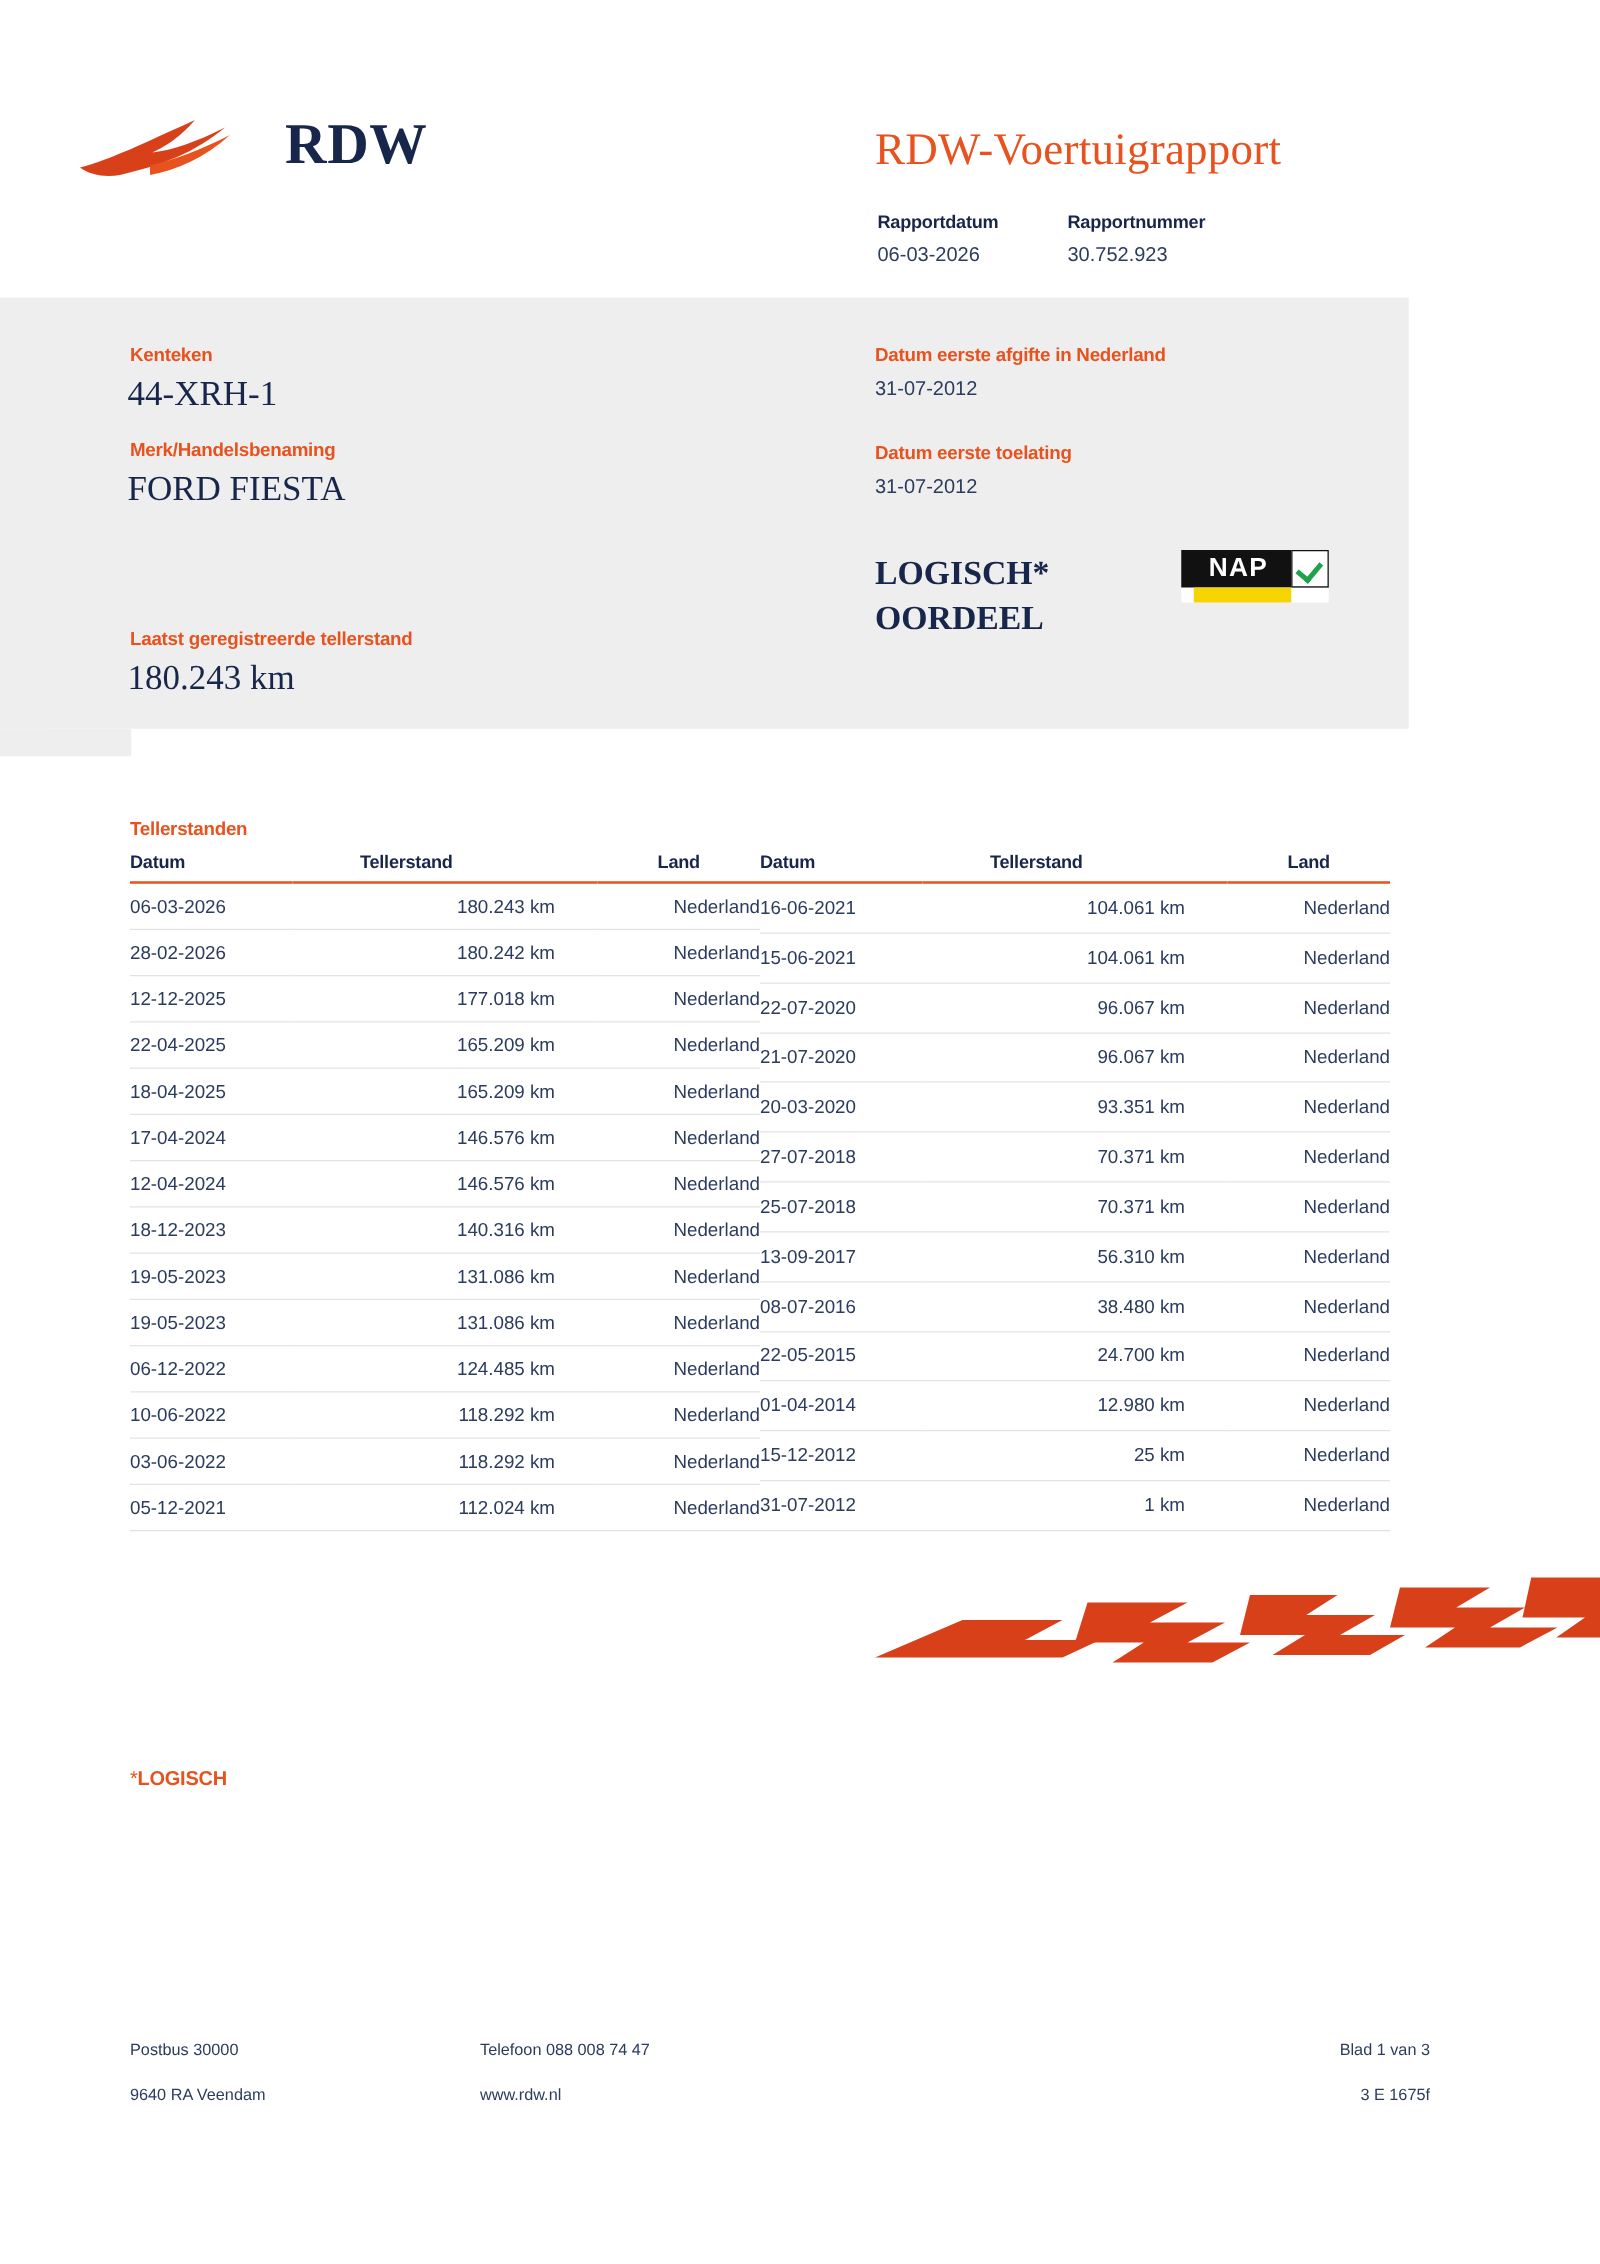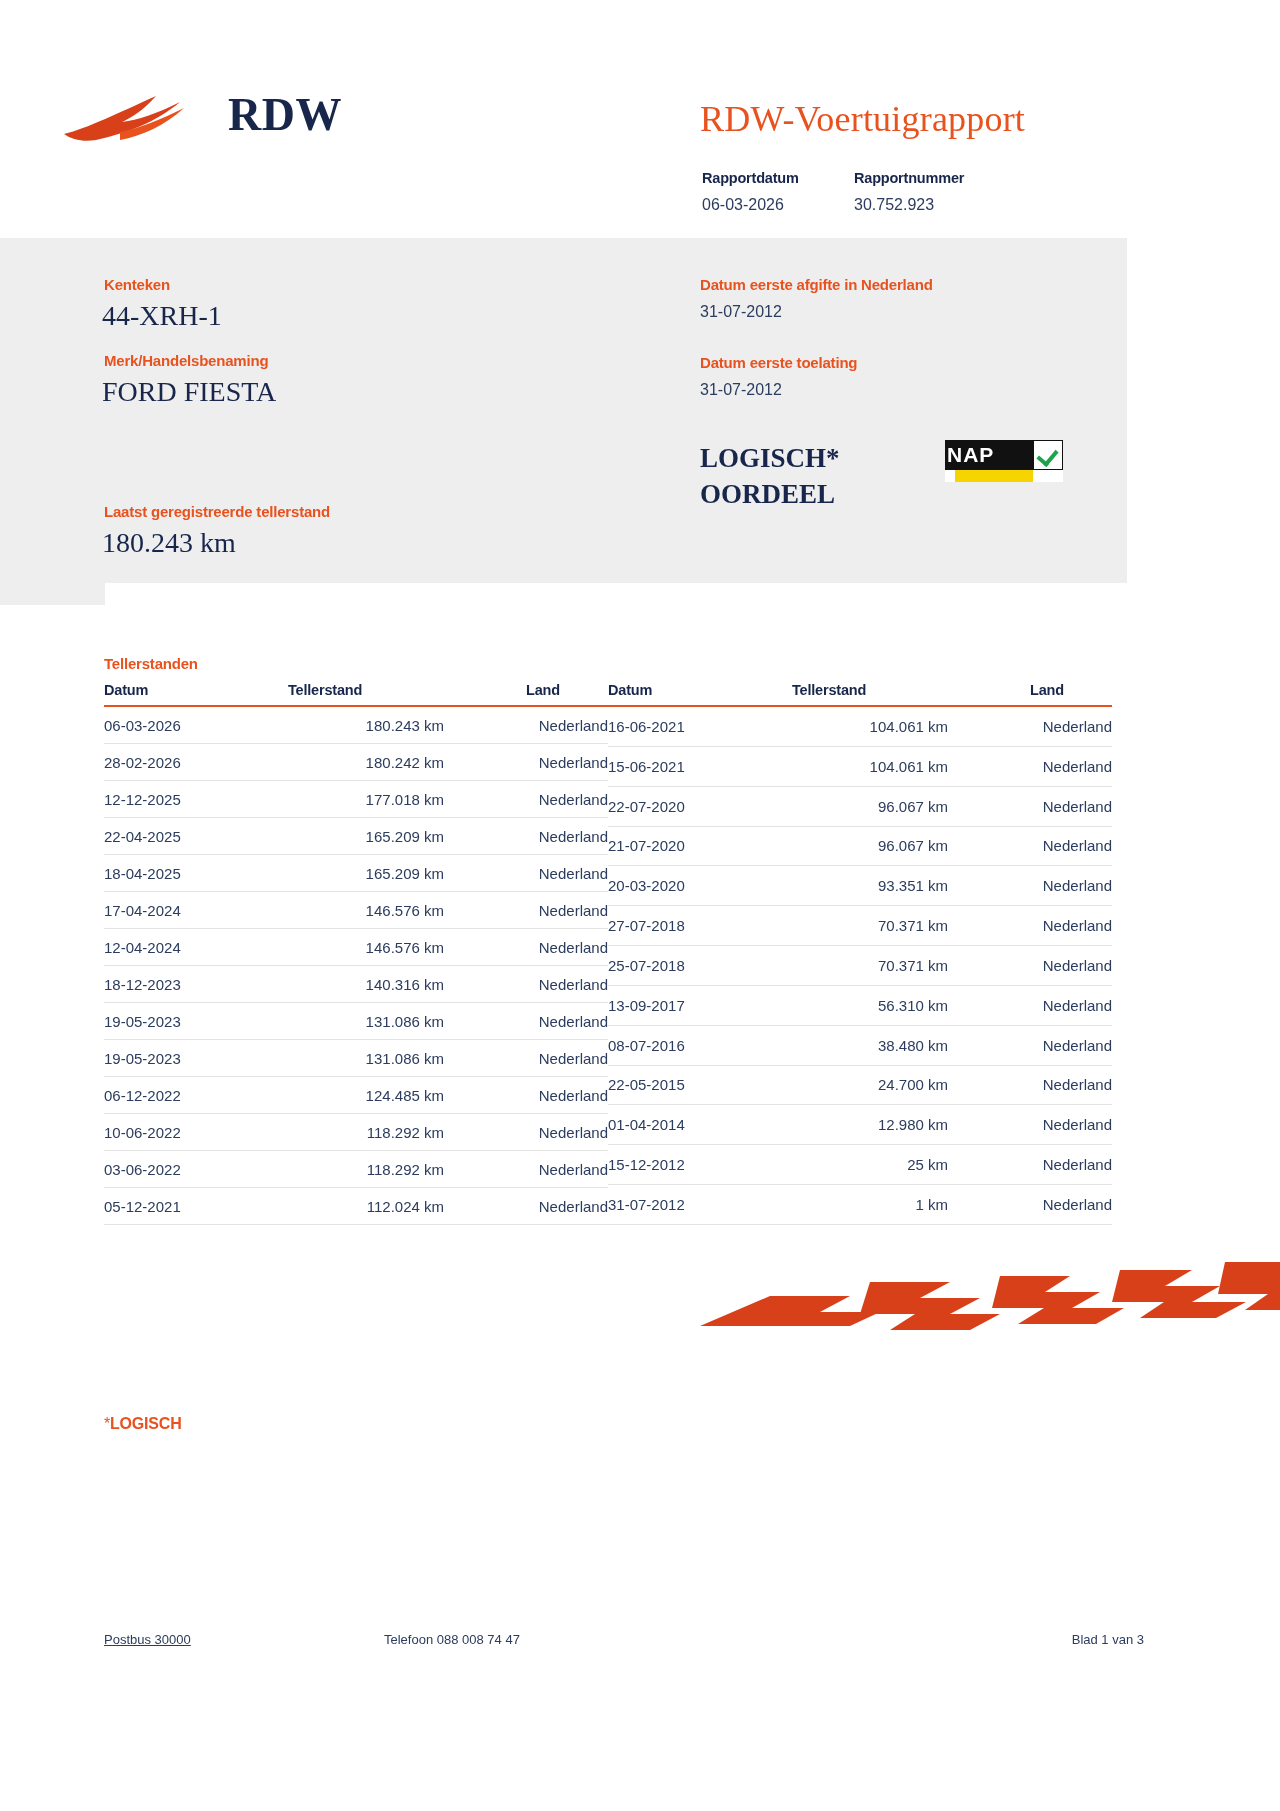--- a/index.html
+++ b/index.html
@@ -151,21 +151,21 @@
     background: #111111;
     display: flex;
     align-items: center;
   }
   .nap-letters span {
     color: #ffffff;
     font-family: "Liberation Sans", sans-serif;
     font-weight: bold;
     font-size: 21px;
     letter-spacing: 1px;
-    padding-left: 2px;
+    padding-left: 22px;
   }
   .nap-check {
     position: absolute;
     right: 0;
     top: 0;
     width: 30px;
     height: 30px;
     background: #ffffff;
     border: 1px solid #111;
     box-sizing: border-box;
@@ -264,21 +264,21 @@
     left: 104px;
     top: 1632px;
     width: 1040px;
     font-size: 13px;
     color: #2b3c5e;
   }
   .footer-row {
     display: flex;
     margin-bottom: 21px;
   }
-  .f-c1 { width: 280px; text-decoration: underline; }
+  .f-c1 { width: 280px; }
   .f-c2 { width: 520px; }
   .f-c3 { flex: 1; text-align: right; }
 
   .bottom-art {
     position: absolute;
     left: 700px;
     bottom: 0;
     width: 580px;
     height: 90px;
     overflow: hidden;
@@ -512,20 +512,25 @@
   <div class="note-title">
     <span class="star">*</span><span>LOGISCH</span>
   </div>
 
   <div class="footer">
     <div class="footer-row">
       <div class="f-c1">Postbus 30000</div>
       <div class="f-c2">Telefoon 088 008 74 47</div>
       <div class="f-c3">Blad 1 van 3</div>
     </div>
+    <div class="footer-row">
+      <div class="f-c1">9640 RA Veendam</div>
+      <div class="f-c2">www.rdw.nl</div>
+      <div class="f-c3">3 E 1675f</div>
+    </div>
   </div>
 
   <div class="bottom-art">
     <svg width="580" height="90" viewBox="0 0 580 90">
       <g fill="#d8401a">
         <path d="M0 74 L70 44 L150 44 L120 60 L180 60 L150 74 Z"></path>
         <path d="M170 30 L250 30 L220 46 L280 46 L250 62 L300 62 L270 78 L190 78 L215 62 L160 62 Z"></path>
         <path d="M300 24 L370 24 L345 40 L400 40 L372 56 L424 56 L396 72 L318 72 L344 56 L292 56 Z"></path>
         <path d="M420 18 L492 18 L465 34 L520 34 L492 50 L546 50 L516 66 L440 66 L464 50 L412 50 Z"></path>
         <path d="M525 10 L580 10 L580 58 L545 58 L568 42 L518 42 Z"></path>

